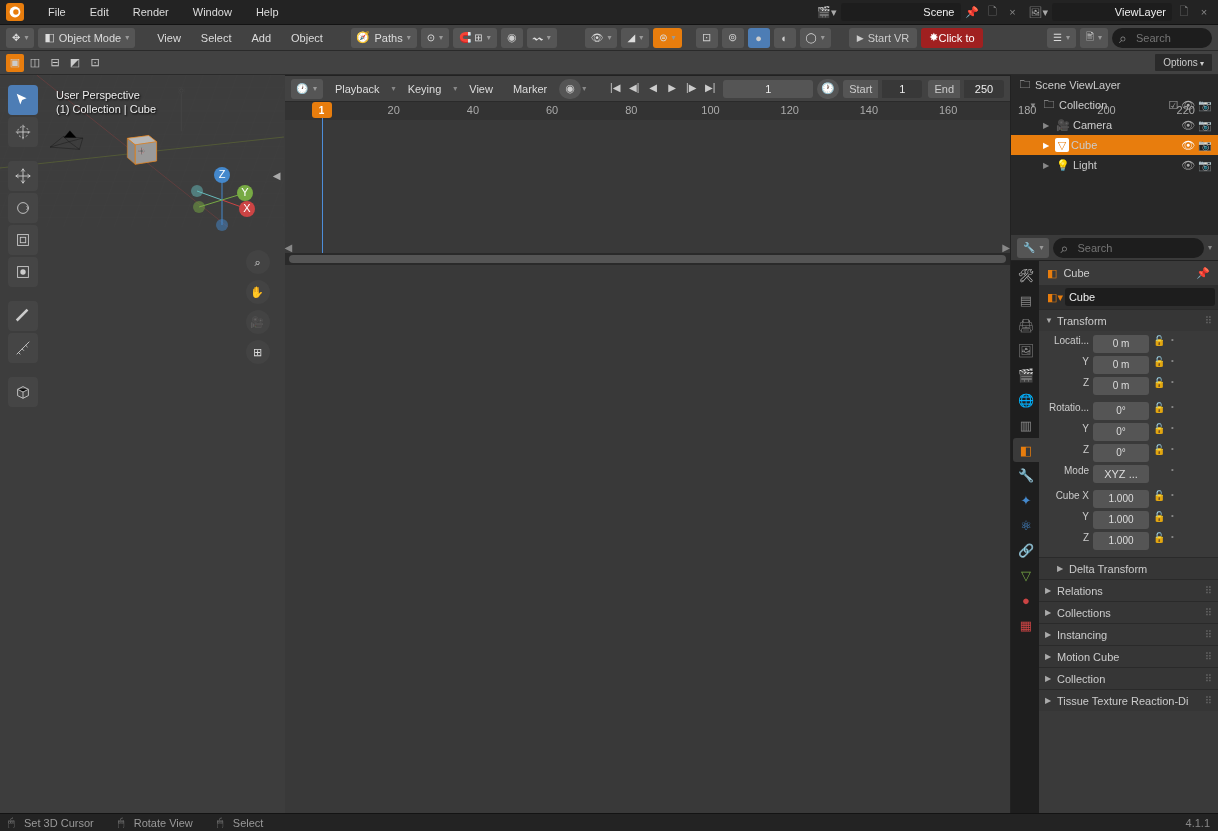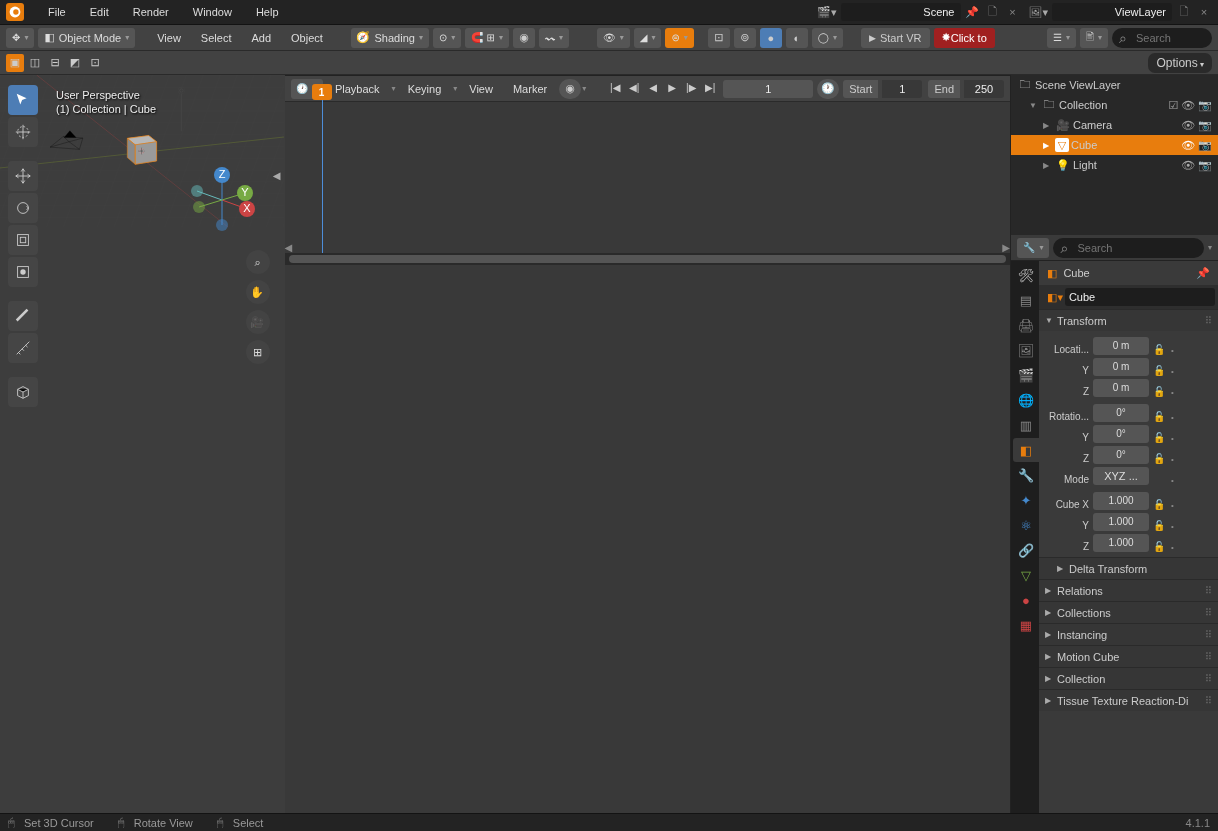--- a/index.html
+++ b/index.html
@@ -25,21 +25,21 @@
 .vr-btn { background:#555; padding:0 8px; height:20px; border-radius:3px; display:flex; align-items:center; cursor:pointer; }
 .vr-btn::before { content:'▶'; margin-right:4px; font-size:9px; }
 .click-btn { background:#a02020; padding:0 8px; height:20px; border-radius:3px; color:#fff; cursor:pointer; display:flex; align-items:center; }
 .search { background:#1d1d1d; border:none; color:#eee; height:20px; border-radius:10px; padding:0 10px 0 24px; width:100px; }
 .search-wrap { position:relative; }
 .search-wrap::before { content:'⌕'; position:absolute; left:7px; top:2px; color:#888; font-size:14px; }
 
 .sel-row { height:24px; background:#424242; padding:0 6px; gap:2px; border-bottom:1px solid #2a2a2a; }
 .sel-btn { width:18px; height:18px; display:flex; align-items:center; justify-content:center; cursor:pointer; }
 .sel-btn.active { background:#e87d0d; border-radius:2px; }
-.options-btn { margin-left:auto; padding:3px 8px; background:#2a2a2a; border-radius:7px; cursor:pointer; font-size:12px; }
+.options-btn { margin-left:auto; padding:3px 8px; background:#2a2a2a; border-radius:1px; cursor:pointer; font-size:10px; }
 .options-btn::after { content:' ▾'; font-size:8px;}
 
 .main { display:flex; height:calc(100% - 75px - 18px); }
 .viewport-col { flex:1; display:flex; flex-direction:row; min-width:0; }
 .viewport { flex:1; position:relative; background:#3d3d3d; overflow:hidden; }
 .grid-bg { position:absolute; inset:0; }
 .info-overlay { position:absolute; top:14px; left:56px; font-size:11px; text-shadow:1px 1px 2px #000; }
 .info-overlay .l1 { color:#eee; font-weight:500; }
 .info-overlay .l2 { color:#eee; margin-top:2px; }
 
@@ -87,21 +87,21 @@
 .prop-search-row { height:26px; background:#3a3a3a; display:flex; align-items:center; padding:0 6px; gap:4px; border-bottom:1px solid #222; }
 .prop-tabs { width:28px; background:#1e1e1e; display:flex; flex-direction:column; padding-top:2px; gap:1px; }
 .prop-tab { width:26px; height:24px; display:flex; align-items:center; justify-content:center; cursor:pointer; border-radius:3px 0 0 3px; margin-left:2px; font-size:13px; }
 .prop-tab.active { background:#3a3a3a; }
 .prop-body { flex:1; background:#3a3a3a; overflow-y:auto; }
 .prop-hdr { height:24px; display:flex; align-items:center; padding:0 8px; background:#3a3a3a; }
 .panel-head { height:22px; display:flex; align-items:center; padding:0 6px; background:#363636; border-top:1px solid #2a2a2a; cursor:pointer; }
 .panel-head .arrow { width:12px; font-size:8px; color:#aaa; }
 .panel-head .dots { margin-left:auto; color:#666; font-size:10px; }
 .panel-body { padding:4px 8px; }
-.prop-row { display:flex; align-items:flex-end; height:20px; gap:4px; margin-bottom:1px; }
+.prop-row { display:flex; align-items:flex-start; height:20px; gap:4px; margin-bottom:1px; }
 .prop-label { width:42px; text-align:right; color:#ccc; font-size:10px; overflow:hidden; white-space:nowrap; }
 .prop-val { width:56px; height:18px; background:#555; border-radius:3px; text-align:center; line-height:18px; font-size:10px; color:#ddd; }
 .prop-lock { width:14px; font-size:10px; color:#888; text-align:center; }
 .prop-dot { width:8px; color:#888; font-size:8px; }
 
 .statusbar { height:18px; background:#232323; display:flex; align-items:center; padding:0 8px; gap:24px; color:#999; font-size:10px; border-top:1px solid #131313; position:absolute; bottom:0; left:0; right:0; }
 .status-item { display:flex; align-items:center; gap:6px; }
 .mouse-ico { width:10px; }
 .version { margin-left:auto; color:#888; }
 </style>
@@ -140,21 +140,21 @@
       <span>Object Mode</span>
     </div>
   <div class="tb-sep"></div>
   <span class="tb-text">View</span>
   <span class="tb-text">Select</span>
   <span class="tb-text">Add</span>
   <span class="tb-text">Object</span>
   <div style="flex:0 0 12px"></div>
   <div class="tb-btn dd">
       <span style="margin-right:4px">🧭</span>
-      <span>Shading</span>
+      <span>Paths</span>
     </div>
   <div class="tb-btn dd">⊙</div>
   <div class="tb-btn dd">🧲 ⊞</div>
   <div class="tb-icon">◉</div>
   <div class="tb-btn dd">〰</div>
   <div style="flex:0 0 20px"></div>
   <div class="tb-btn dd">👁</div>
   <div class="tb-btn dd orange">◢</div>
   <div class="tb-btn dd" style="background:#e87d0d">⊜</div>
   <div class="tb-sep"></div>
@@ -334,20 +334,35 @@
           <div class="tl-play-btn">|▶</div>
           <div class="tl-play-btn">▶|</div>
         </div>
         <input class="frame-input" value="1" style="">
         <div class="tb-icon" style="border-radius:10px">🕐</div>
         <div class="range-btn">Start</div>
           <input class="range-val" value="1" style="">
         <div class="range-btn" style="margin-left:2px">End</div>
           <input class="range-val" value="250" style="">
       </div>
+      <div class="tl-ruler" id="ruler">
+          <span class="tick" style="left: 33.96px;">1</span>
+          <span class="tick" style="left: 109.2px;">20</span>
+          <span class="tick" style="left: 188.4px;">40</span>
+          <span class="tick" style="left: 267.6px;">60</span>
+          <span class="tick" style="left: 346.8px;">80</span>
+          <span class="tick" style="left: 426px;">100</span>
+          <span class="tick" style="left: 505.2px;">120</span>
+          <span class="tick" style="left: 584.4px;">140</span>
+          <span class="tick" style="left: 663.6px;">160</span>
+          <span class="tick" style="left: 742.8px;">180</span>
+          <span class="tick" style="left: 822px;">200</span>
+          <span class="tick" style="left: 901.2px;">220</span>
+          <span class="tick" style="left: 980.4px;">240</span>
+        </div>
       <div class="tl-track">
         <div class="playhead" style="left:37px">
             <div class="bubble">1</div>
           </div>
         <div style="position:absolute;left:0;bottom:0;color:#888;font-size:10px">◀</div>
         <div style="position:absolute;right:0;bottom:0;color:#888;font-size:10px">▶</div>
       </div>
       <div class="tl-scroll">
           <div class="thumb"></div>
         </div>

